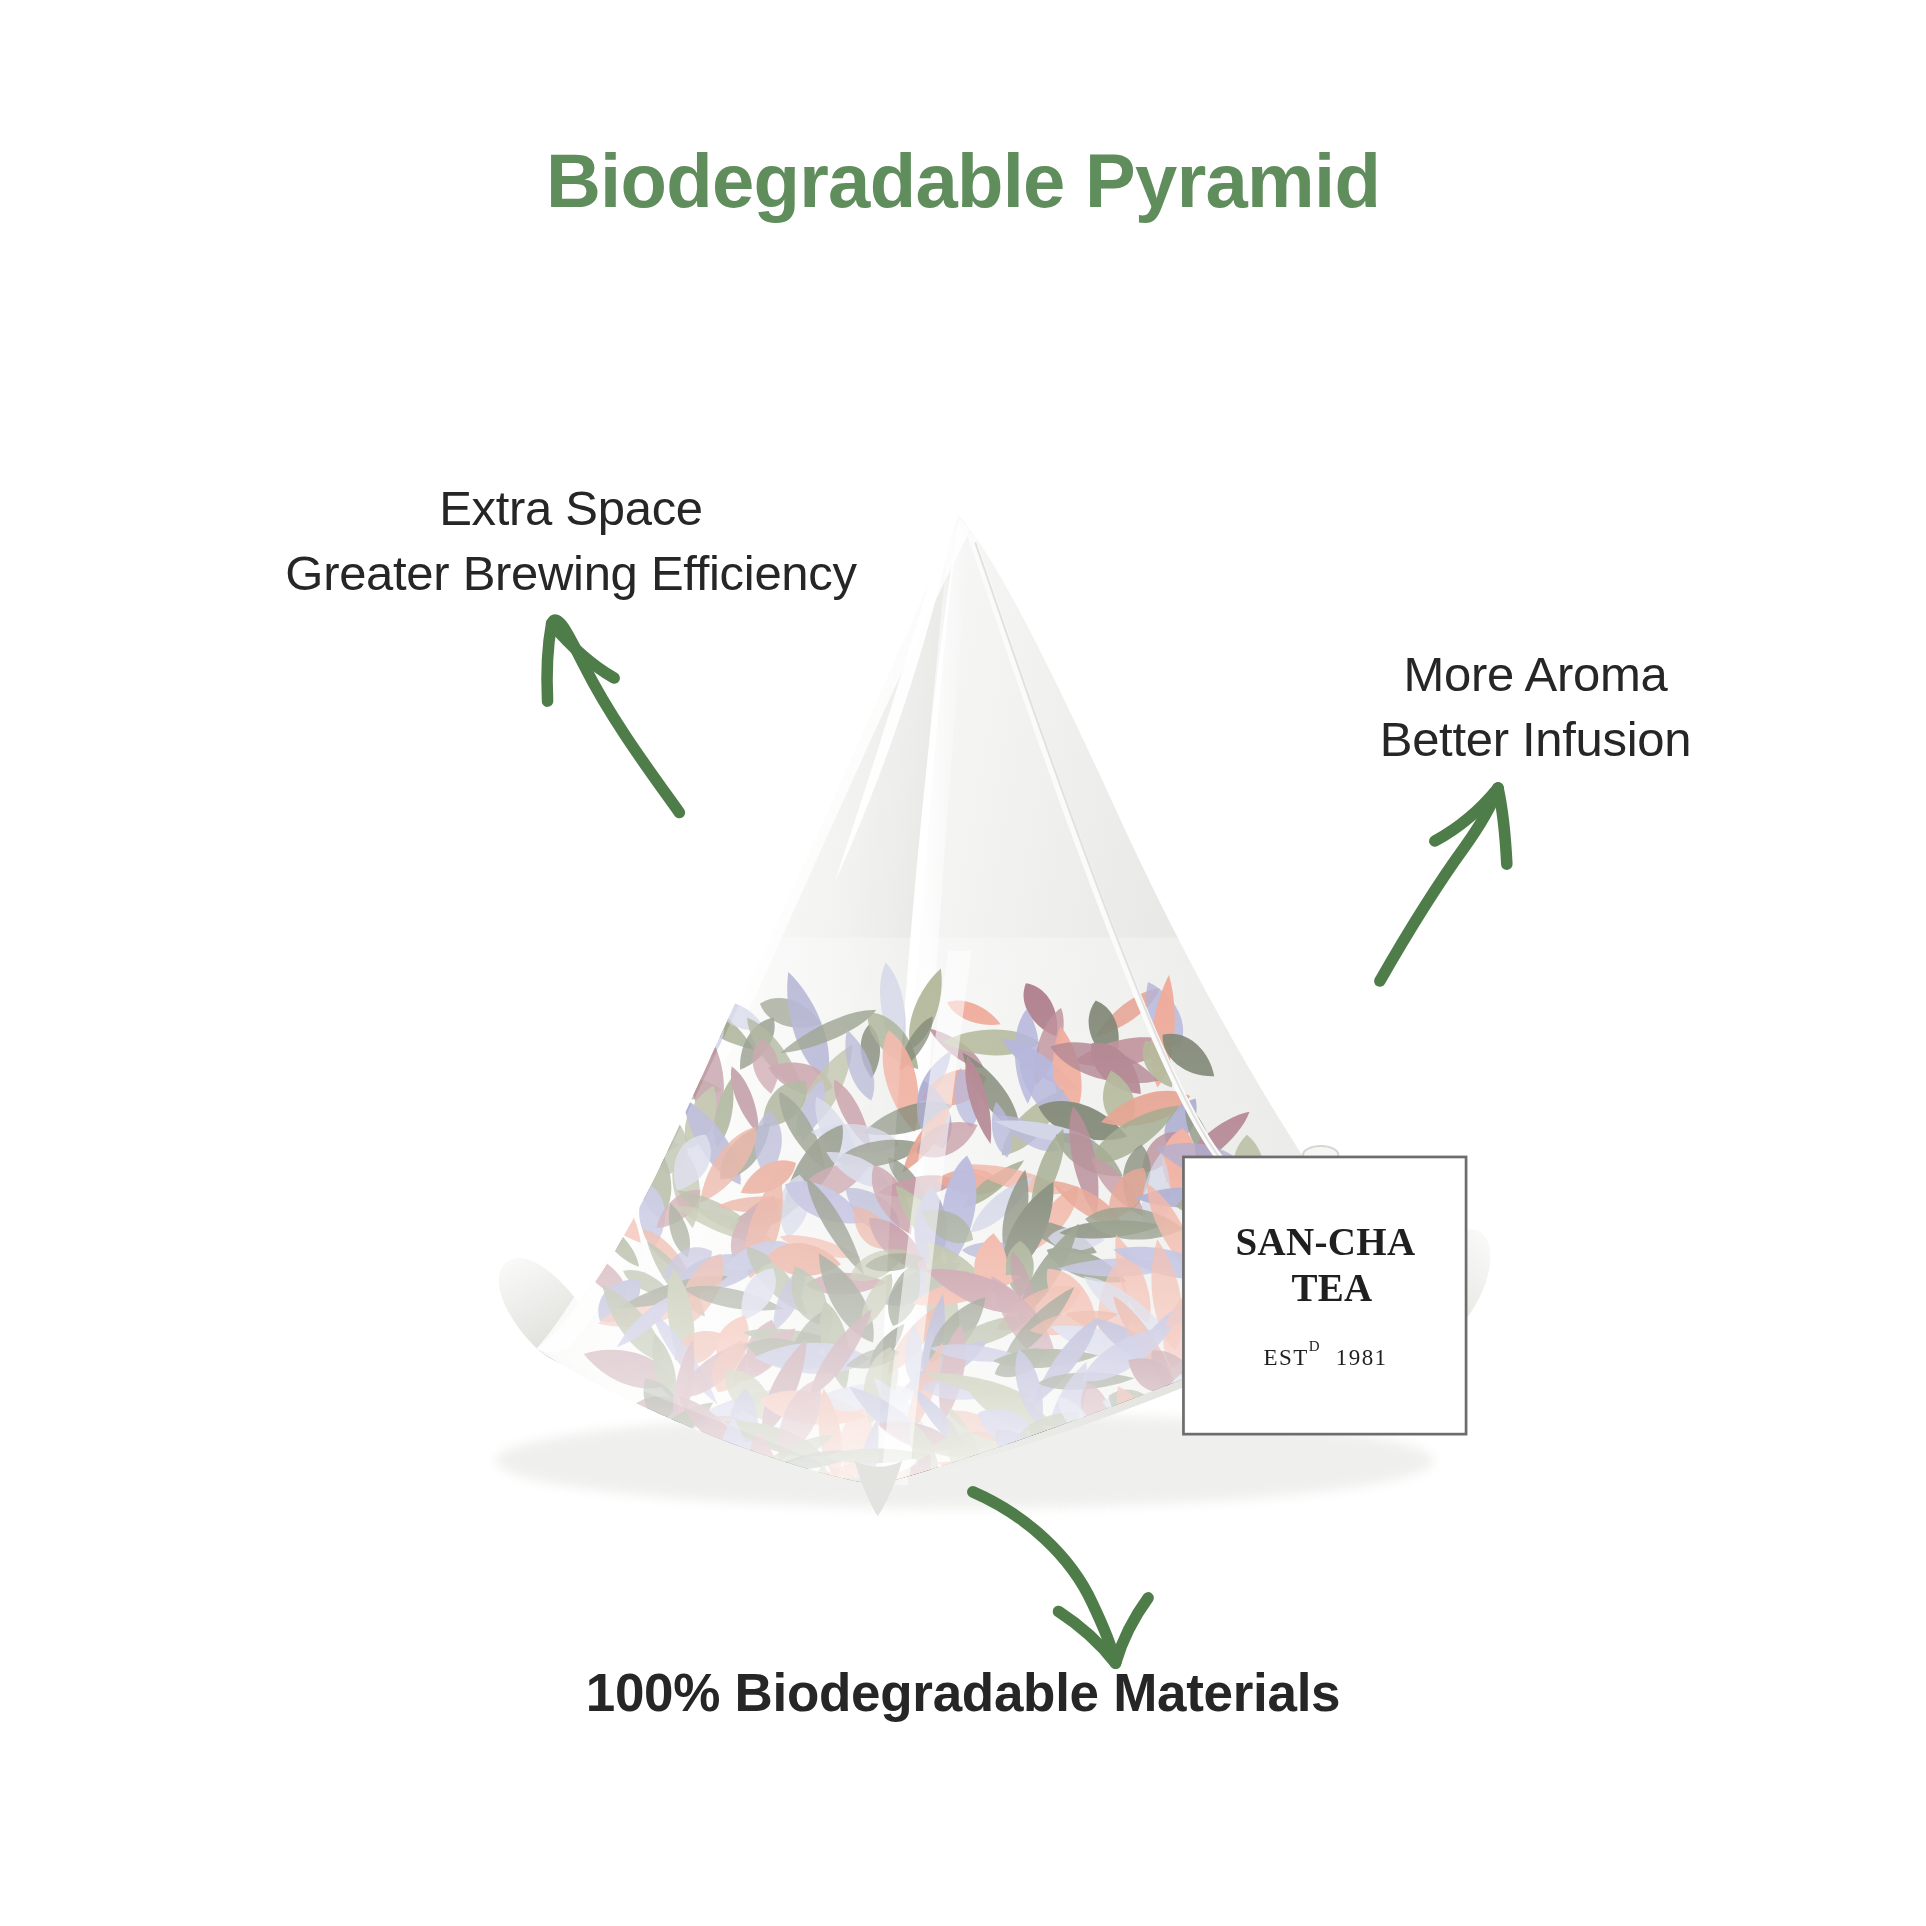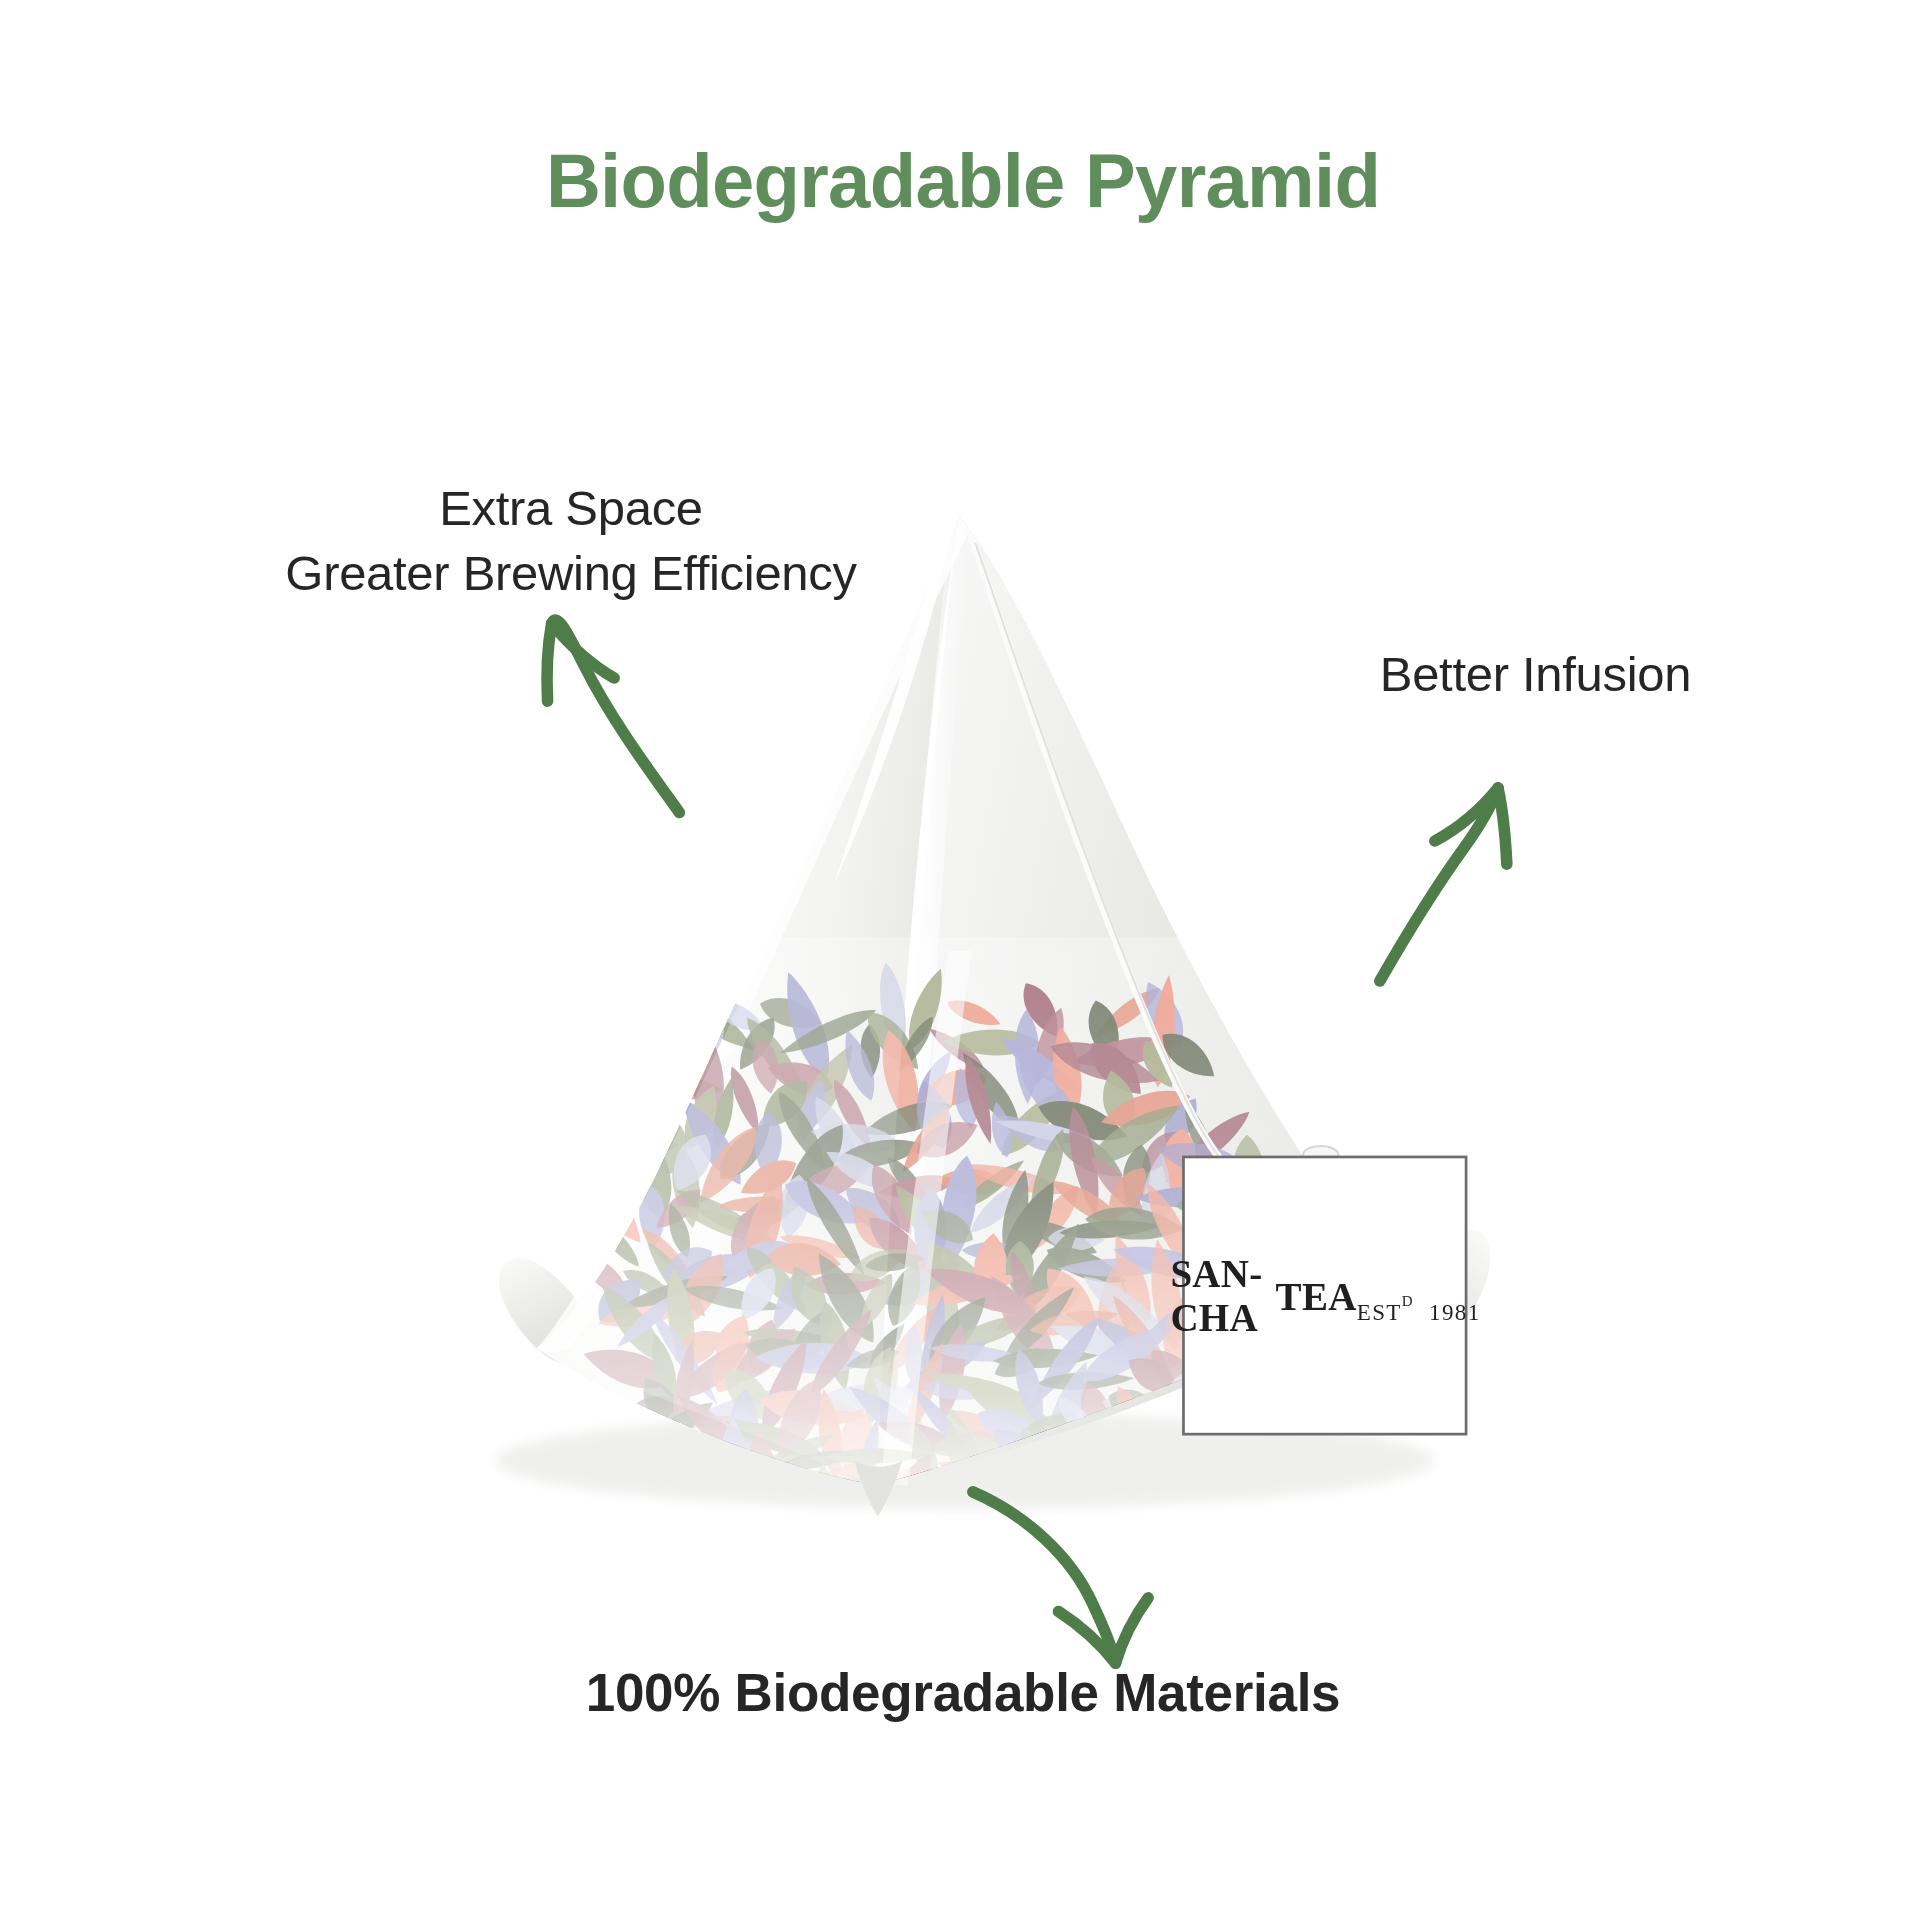--- a/index.html
+++ b/index.html
@@ -548,38 +548,39 @@
     </g>
 
     <g fill="none" stroke="#4f7d4a" stroke-width="17" stroke-linecap="round" stroke-linejoin="round">
       <path d="M1432,2196 C1510,2230 1576,2290 1608,2360 C1628,2402 1638,2430 1642,2448"></path>
       <path d="M1642,2448 C1620,2420 1592,2394 1558,2372"></path>
       <path d="M1642,2448 C1652,2414 1668,2382 1690,2352"></path>
     </g>
   </svg>
 
   <div style="position:absolute;left:1184px;top:1157px;width:283px;height:277px;
-              display:flex;flex-direction:row;align-items:center;justify-content:center;
+              display:flex;flex-direction:column;align-items:center;justify-content:center;
               font-family:'Liberation Serif', serif;color:#1f1f1f;">
     <div style="font-weight:700;font-size:39px;letter-spacing:0.3px;line-height:1.12;">SAN-CHA</div>
     <div style="font-weight:700;font-size:39px;letter-spacing:0.3px;line-height:1.12;margin-top:2.7px;margin-left:13px;">TEA</div>
     <div style="font-size:23px;letter-spacing:1.4px;margin-top:35px;display:flex;align-items:flex-start;">
       <span>EST</span>
         <span style="font-size:15px;position:relative;top:-6.8px;">D</span>
         <span style="width:15px;display:inline-block;"></span>
         <span>1981</span>
     </div>
   </div>
 
   <div class="callout" id="callout-left">
     <span class="ln">Extra Space</span>
     <span class="ln">Greater Brewing Efficiency</span>
   </div>
 
   <div class="callout" id="callout-right">
+    <span class="ln">More Aroma</span>
     <span class="ln">Better Infusion</span>
   </div>
 
   <div class="callout" id="callout-bottom">
     <span class="ln">100% Biodegradable Materials</span>
   </div>
 
 </div>
 
 

